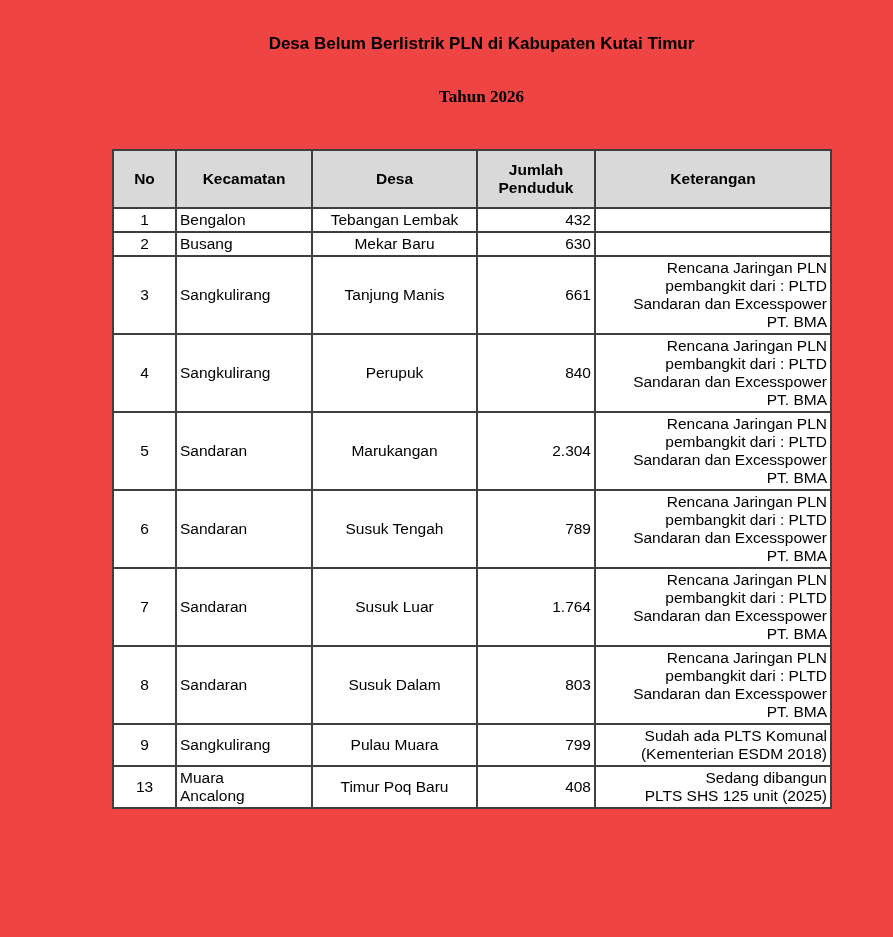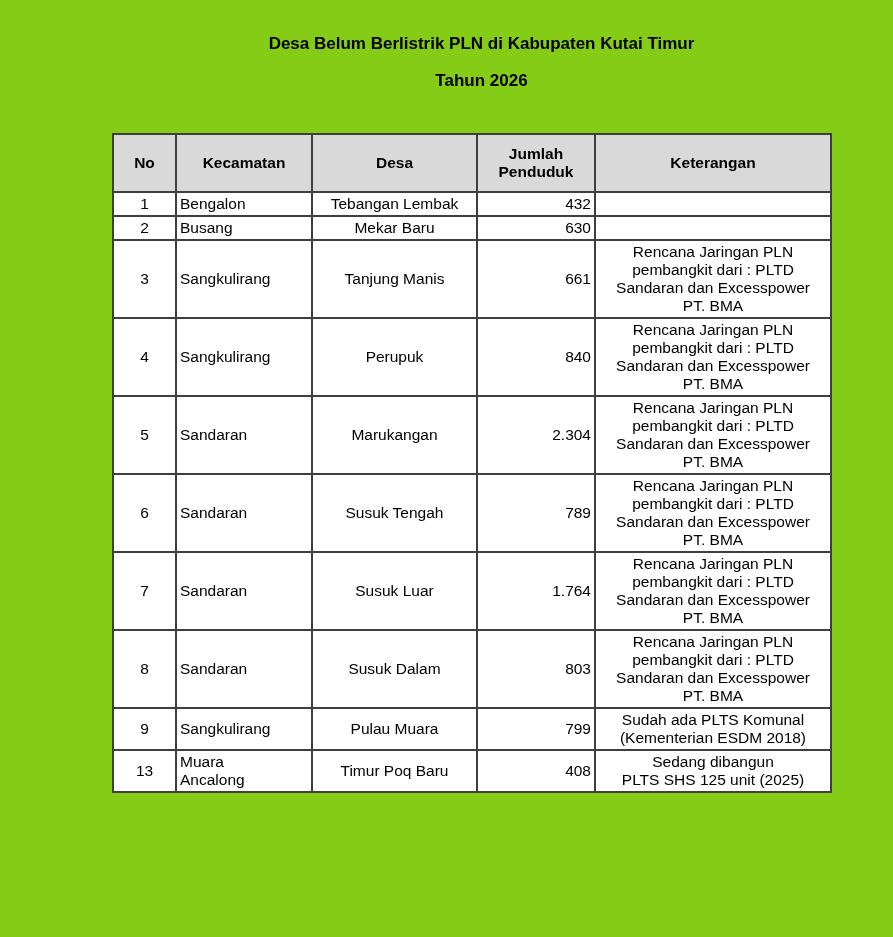--- a/index.html
+++ b/index.html
@@ -6,33 +6,34 @@
     margin: 0;
     padding: 0;
     background: #ffffff;
     font-family: "Liberation Sans", sans-serif;
     color: #000000;
   }
   .page {
     position: relative;
     width: 893px;
     height: 937px;
-    background: #84cc16;
+    background: #ef4444;
     overflow: hidden;
   }
   .title-block {
     padding-top: 33px;
     padding-left: 70px; 
     text-align: center;
     font-weight: bold;
     font-size: 17px;
     line-height: 21px;
   }
   .title-line + .title-line {
-    margin-top: 16px;
+    margin-top: 32px;
+    font-family: Liberation Serif, serif;
   }
   table.data-table {
     border-collapse: collapse;
     table-layout: fixed;
     margin-left: 112px;
     margin-top: 42px;
     width: 678px;
     border: 2px solid #1f1f1f;
     padding-left: 16px;
   }
@@ -55,21 +56,21 @@
     font-size: 15.5px;
     line-height: 18px;
     vertical-align: middle;
     padding: 2px 3px;
     background: #ffffff;
   }
   .col-no         { width: 55px;  text-align: center; }
   .col-kecamatan  { width: 128px; white-space: pre-line; }
   .col-desa       { width: 157px; text-align: center; white-space: pre-line; margin-left: 14px; }
   .col-jumlah     { width: 110px; text-align: right; padding-right: 10px; }
-  .col-keterangan { width: 228px; text-align: center; padding-right: 5px; white-space: pre-line; }
+  .col-keterangan { width: 228px; text-align: right; padding-right: 5px; white-space: pre-line; }
 </style>
 </head>
 <body>
 
 <div class="page">
 
   <div class="title-block">
     <div class="title-line">Desa Belum Berlistrik PLN di Kabupaten Kutai Timur</div>
     <div class="title-line">Tahun 2026</div>
   </div>

